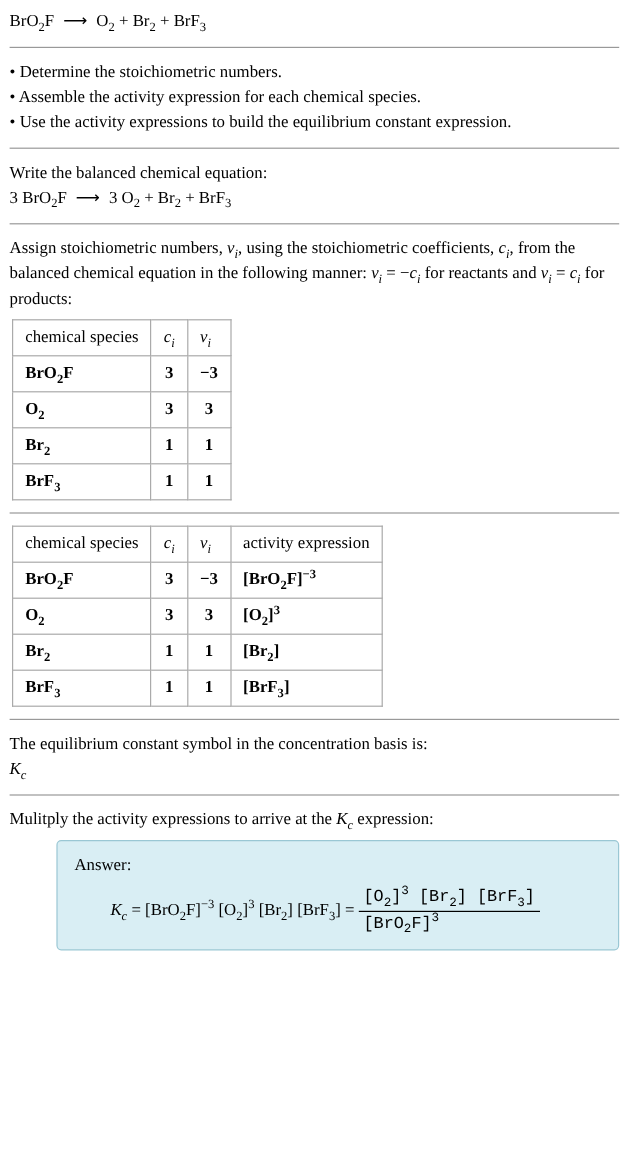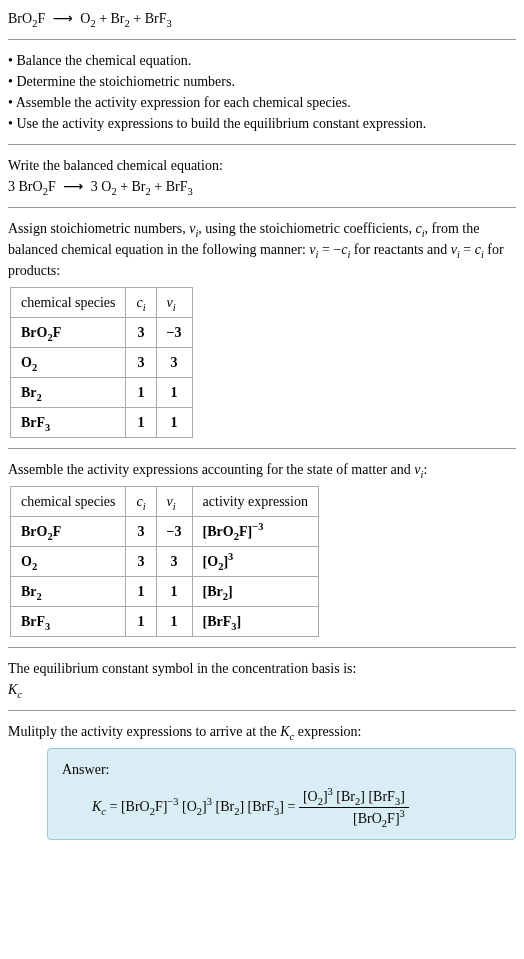--- a/index.html
+++ b/index.html
@@ -67,21 +67,22 @@
     }
     .indent-eq {
       padding-left: 30px;
     }
     .italic {
       font-style: italic;
     }
     .frac {
       display: inline-block;
       vertical-align: middle;
-      text-align: right;
+      text-align: left;
+      font-family: Liberation Mono, monospace;
     }
     .frac .num {
       display: block;
       border-bottom: 1px solid #000;
       padding: 0 4px;
     }
     .frac .den {
       display: block;
       padding: 0 4px;
     }
@@ -93,21 +94,20 @@
   <div>
     <span>BrO</span><span class="sub">2</span><span>F</span>
     <span class="arrow">⟶</span>
     <span>O</span><span class="sub">2</span><span> + </span><span>Br</span><span class="sub">2</span><span> + </span><span>BrF</span><span class="sub">3</span>
   </div>
 </div>
 
 <hr>
 
 <div class="section">
-  <div>• Balance the chemical equation.</div>
   <div>• Determine the stoichiometric numbers.</div>
   <div>• Assemble the activity expression for each chemical species.</div>
   <div>• Use the activity expressions to build the equilibrium constant expression.</div>
 </div>
 
 <hr>
 
 <div class="section">
   <div>Write the balanced chemical equation:</div>
   <div>
@@ -151,23 +151,20 @@
       <td class="center-col">1</td>
       <td class="center-col">1</td>
     </tr>
   </tbody>
     </table>
 </div>
 
 <hr>
 
 <div class="section">
-  <div>
-    <span>Assemble the activity expressions accounting for the state of matter and </span><span class="italic">ν</span><span class="sub italic">i</span><span>:</span>
-  </div>
 
   <table>
     <tbody>
         <tr>
       <th>chemical species</th>
       <th><span class="italic">c</span><span class="sub italic">i</span></th>
       <th><span class="italic">ν</span><span class="sub italic">i</span></th>
       <th>activity expression</th>
     </tr>
     <tr>

